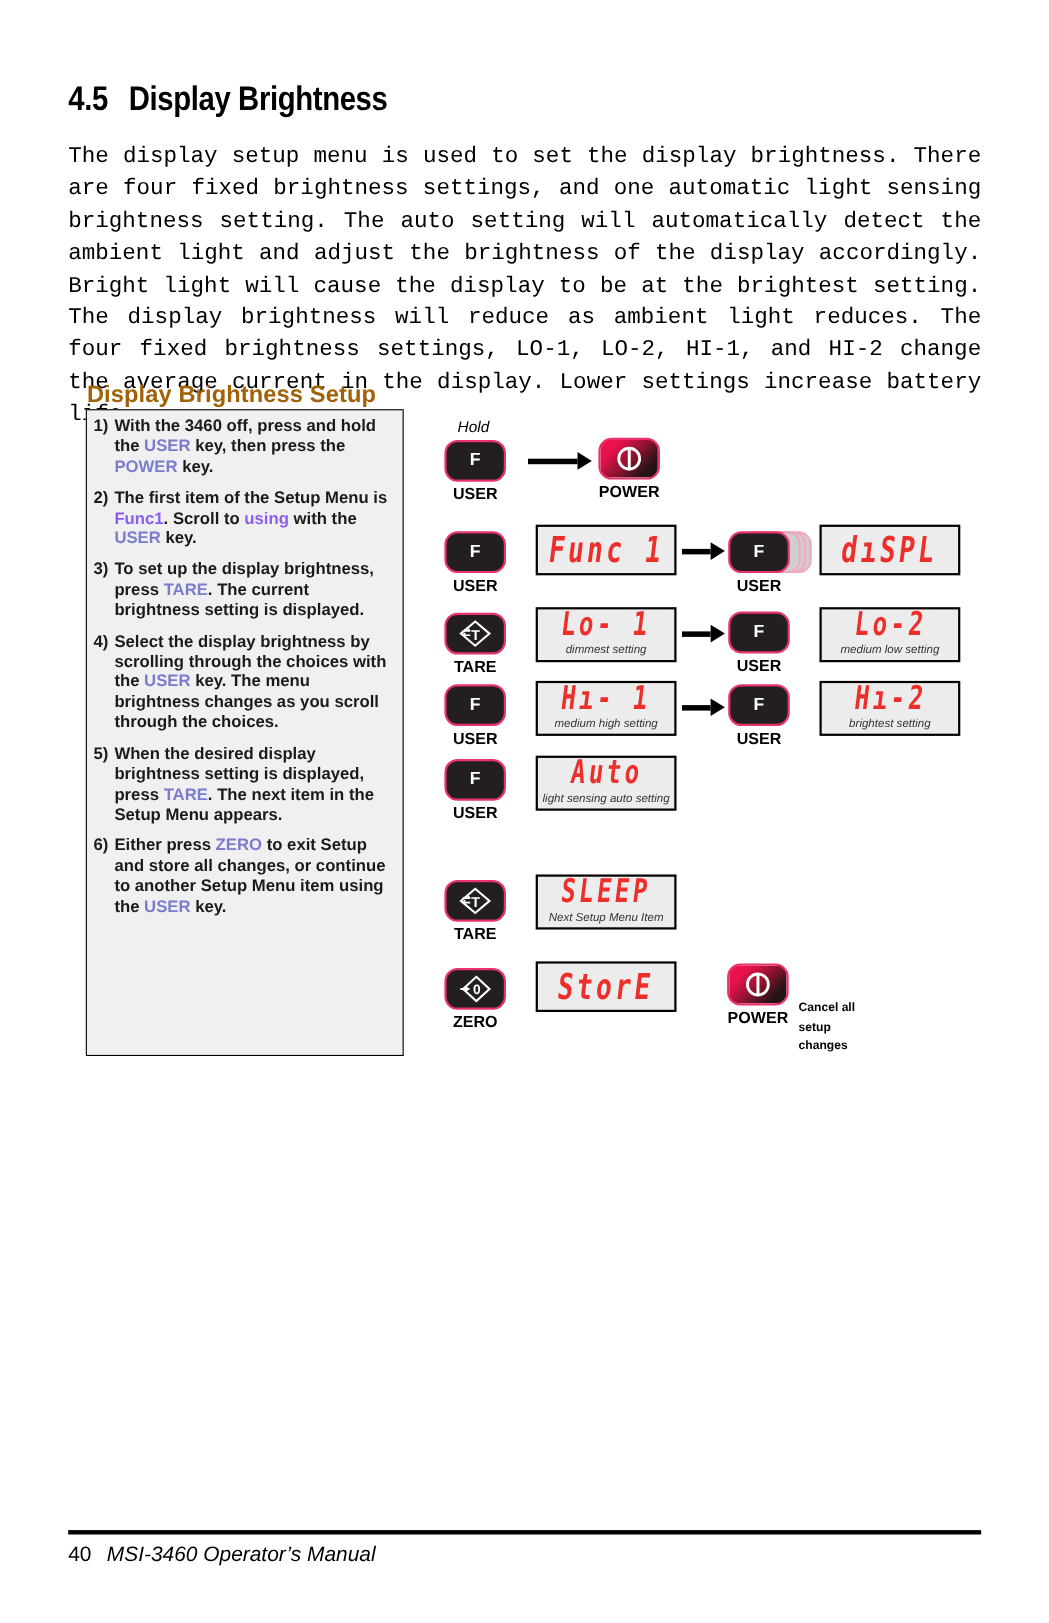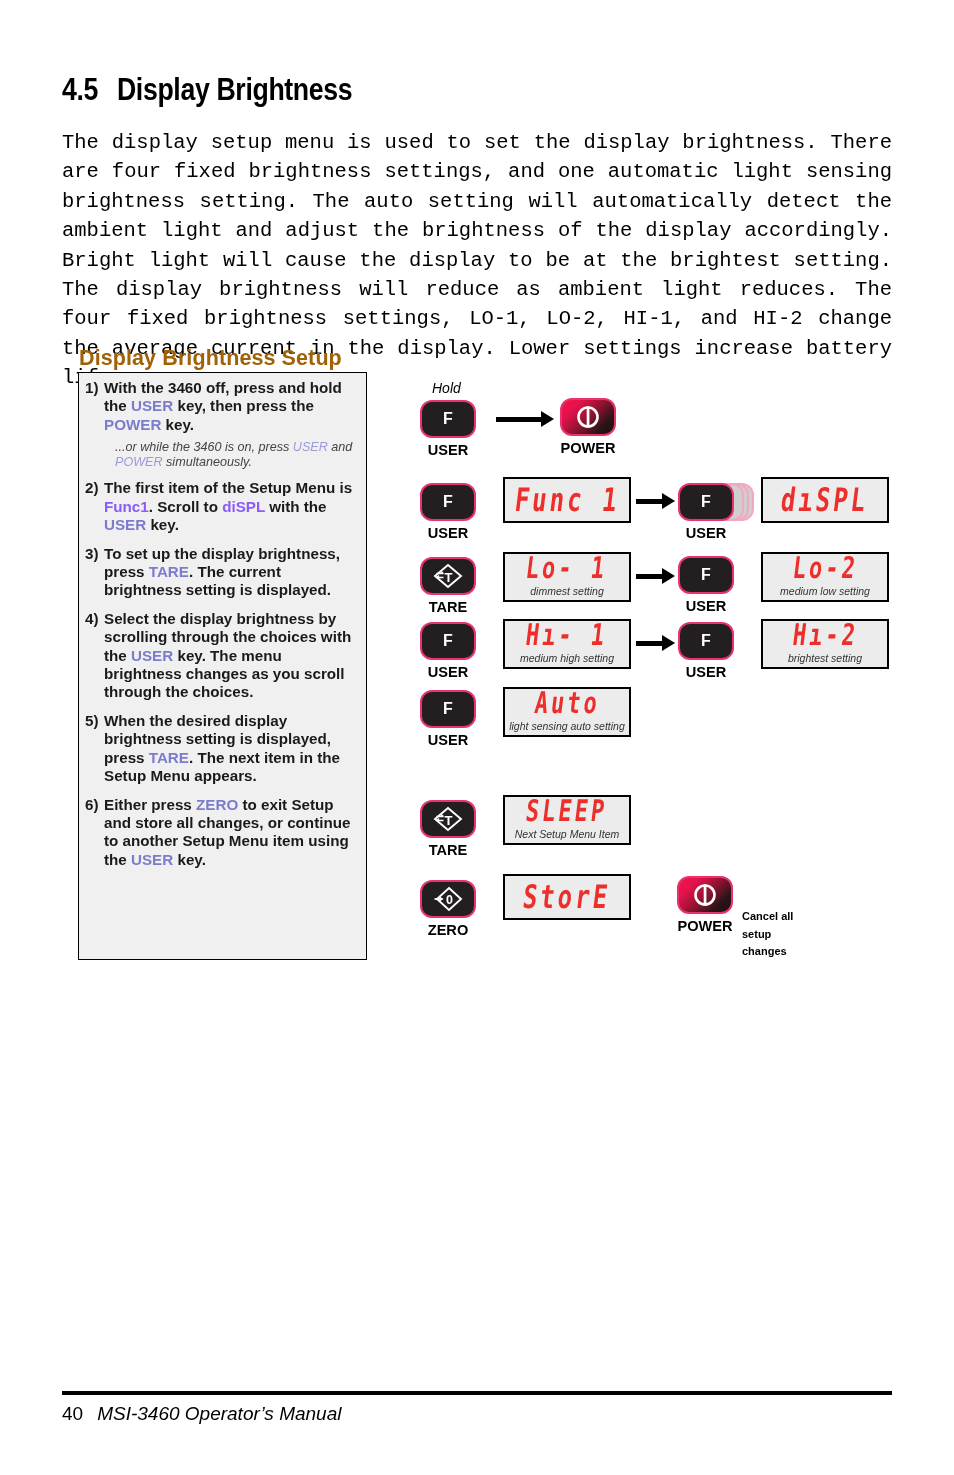--- a/index.html
+++ b/index.html
@@ -61,21 +61,21 @@
   .kw { color:#7c7ccd; }
   .note {
     font-size:12.6px; line-height:14.6px;
     font-style:italic; font-weight:400;
     color:#444; margin:-4px 0 10px 30px;
   }
   .note .kw { color:#9a9ad8; }
   .blk { color:#8b5cf6; font-weight:700; }
 
   
-  .diagram { position:absolute; left:16px; top:0; width:808px; height:1475px; pointer-events:none; }
+  .diagram { position:absolute; left:0; top:0; width:808px; height:1475px; pointer-events:none; }
   .diagram > * { pointer-events:auto; }
 
   
   .key {
     position:absolute;
     width:56px; height:38px;
     border-radius:12px;
     background:#231f20;
     border:2px solid #e8336b;
     display:flex; align-items:center; justify-content:center;
@@ -175,24 +175,23 @@
 
 <div class="body-para">The display setup menu is used to set the display brightness. There are four fixed brightness settings, and one automatic light sensing brightness setting. The auto setting will automatically detect the ambient light and adjust the brightness of the display accordingly. Bright light will cause the display to be at the brightest setting. The display brightness will reduce as ambient light reduces. The four fixed brightness settings, LO-1, LO-2, HI-1, and HI-2 change the average current in the display. Lower settings increase battery life.</div>
 
 <div class="sub-head">Display Brightness Setup</div>
 
 <div class="instr-box" id="instr-box">
     <div class="step">
       <span class="n">1)</span>
       <span class="txt"><span>With the 3460 off, press and hold the </span><span class="kw">USER</span><span> key, then press the </span><span class="kw">POWER</span><span> key.</span></span>
     </div>
-    <div class="note"><span>...or while the 3460 is on, press </span><span class="kw">USER</span><span> and </span><span class="kw">POWER</span><span> simultaneously.</span></div>
     <div class="step">
       <span class="n">2)</span>
-      <span class="txt"><span>The first item of the Setup Menu is </span><span class="blk">Func1</span><span>. Scroll to </span><span class="blk">diSPL</span><span> with the </span><span class="kw">USER</span><span> key.</span></span>
+      <span class="txt"><span>The first item of the Setup Menu is </span><span class="blk">Func1</span><span>. Scroll to </span><span class="blk">using</span><span> with the </span><span class="kw">USER</span><span> key.</span></span>
     </div>
     <div class="step">
       <span class="n">3)</span>
       <span class="txt"><span>To set up the display brightness, press </span><span class="kw">TARE</span><span>. The current brightness setting is displayed.</span></span>
     </div>
     <div class="step">
       <span class="n">4)</span>
       <span class="txt"><span>Select the display brightness by scrolling through the choices with the </span><span class="kw">USER</span><span> key. The menu brightness changes as you scroll through the choices.</span></span>
     </div>
     <div class="step">

